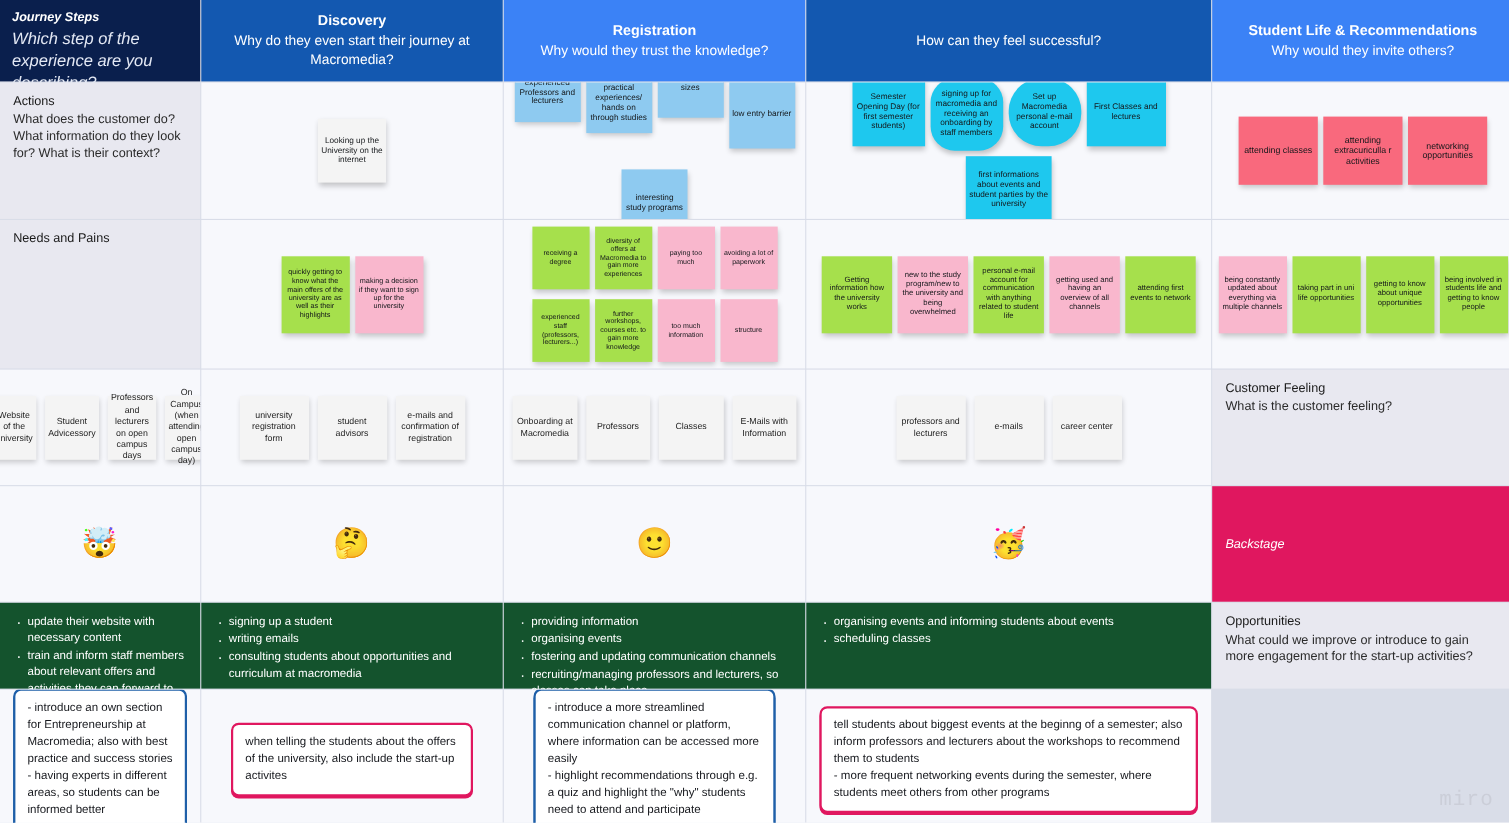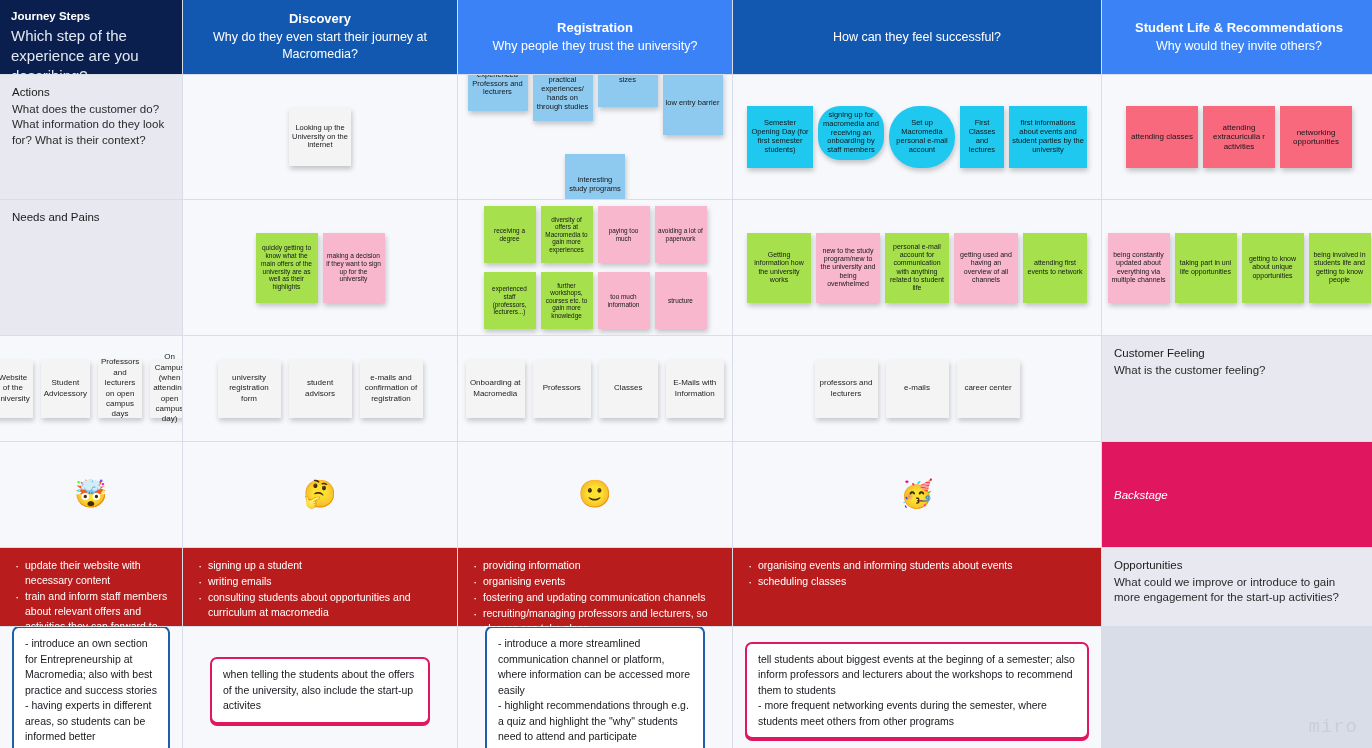--- a/index.html
+++ b/index.html
@@ -26,21 +26,21 @@
   .rowhead .rh-title {
     font-size: 11.5px; font-weight: normal; color: #1a1a1a;
     line-height: 1.35; margin-bottom: 1px;
   }
   .rowhead .rh-sub {
     font-size: 11.5px; color: #2b2b2b; line-height: 1.35;
   }
 
   
   .corner {
-    background: #0a1f4d; color: #ffffff; padding: 9px 11px;
+    background: #0a1f4d; color: #ffffff; padding: 9px 11px; font-style: italic;
   }
   .corner .rh-title { color: #ffffff; font-size: 11.5px; font-weight: bold; }
   .corner .rh-sub   { color: #e3e8f4; font-size: 15px; }
   .colhead {
     display: flex; flex-direction: column;
     align-items: center; justify-content: center;
     text-align: center; padding: 6px 14px; color: #ffffff;
   }
   .colhead.dark  { background: #3b82f6; }
   .colhead.light { background: #1358b0; }
@@ -95,21 +95,21 @@
 
   
   .bs-head {
     background: #e0175f; color: #ffffff;
     display: flex; align-items: center; padding: 0 12px;
   }
   .bs-head .bs-label {
     font-style: italic; font-size: 11.5px; color: #ffffff;
   }
   .bs-cell {
-    background: #b91c1c; color: #ffffff;
+    background: #14532d; color: #ffffff;
     padding: 10px 14px 2px 14px;
   }
   .bs-cell ul { list-style: none; }
   .bs-cell li {
     font-size: 10.5px; line-height: 1.42; color: #ffffff;
     position: relative; padding-left: 11px; margin-bottom: 1px;
   }
   .bs-cell li::before {
     content: "\00B7"; position: absolute; left: 1px; top: -1px;
     font-size: 13px; color: #ffffff;
@@ -149,21 +149,21 @@
   <div class="corner rowhead">
     <div class="rh-title">Journey Steps</div>
     <div class="rh-sub">Which step of the experience are you describing?</div>
   </div>
   <div class="colhead light">
     <div class="ch-title">Discovery</div>
     <div class="ch-sub">Why do they even start their journey at Macromedia?</div>
   </div>
   <div class="colhead dark">
     <div class="ch-title">Registration</div>
-    <div class="ch-sub">Why people they trust the university?</div>
+    <div class="ch-sub">Why would they trust the knowledge?</div>
   </div>
   <div class="colhead light">
     <div class="ch-sub">How can they feel successful?</div>
   </div>
   <div class="colhead dark">
     <div class="ch-title">Student Life &amp; Recommendations</div>
     <div class="ch-sub">Why would they invite others?</div>
   </div>
 
   <div class="rowhead">
@@ -180,23 +180,23 @@
         <div class="note blue" style="width: 60px; height: 62px; font-size: 7.5px; margin-top: -10px;">Competent and experienced Professors and lecturers</div>
         <div class="note blue" style="width: 60px; height: 62px; font-size: 7.5px; margin-top: 0px;">gaining practical experiences/ hands on through studies</div>
         <div class="note blue" style="width: 60px; height: 62px; font-size: 7.5px; margin-top: -14px;">smaller group sizes</div>
         <div class="note blue" style="width: 60px; height: 62px; font-size: 7.5px; margin-top: 14px;">low entry barrier</div>
         <div class="note blue" style="width: 60px; height: 62px; font-size: 7.5px; margin-top: 14px;">interesting study programs</div>
       </div>
   </div>
   <div class="cell">
     <div class="notes">
         <div class="note cyan" style="width: 66px; height: 62px; font-size: 7.5px;">Semester Opening Day (for first semester students)</div>
-        <div class="note cyan" style="width: 66px; height: 54px; font-size: 7.5px; border-radius: 22px;">signing up for macromedia and receiving an onboarding by staff members</div>
+        <div class="note cyan" style="width: 66px; height: 66px; font-size: 7.5px; border-radius: 22px;">signing up for macromedia and receiving an onboarding by staff members</div>
         <div class="note cyan" style="width: 66px; height: 62px; font-size: 7.5px; border-radius: 30px;">Set up Macromedia personal e-mail account</div>
-        <div class="note cyan" style="width: 44px; height: 62px; font-size: 7.5px;">First Classes and lectures</div>
+        <div class="note cyan" style="width: 72px; height: 62px; font-size: 7.5px;">First Classes and lectures</div>
         <div class="note cyan" style="width: 78px; height: 62px; font-size: 7.5px;">first informations about events and student parties by the university</div>
       </div>
   </div>
   <div class="cell">
     <div class="notes">
         <div class="note red" style="width: 72px; height: 62px; font-size: 8px;">attending classes</div>
         <div class="note red" style="width: 72px; height: 62px; font-size: 8px;">attending extracuriculla r activities</div>
         <div class="note red" style="width: 72px; height: 62px; font-size: 8px;">networking opportunities</div>
       </div>
   </div>

